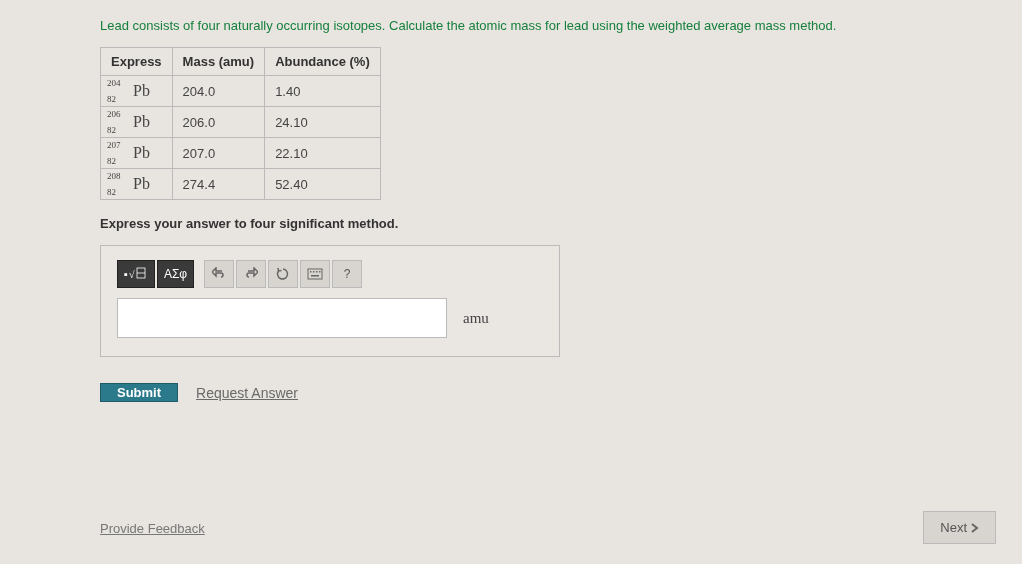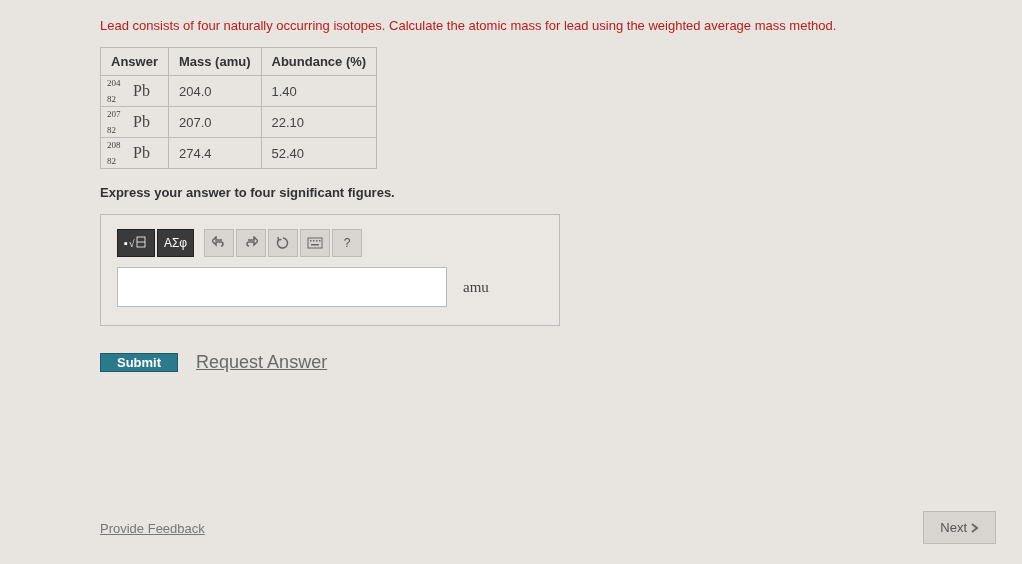--- a/index.html
+++ b/index.html
@@ -6,78 +6,83 @@
     body {
       font-family: Arial, Helvetica, sans-serif;
       background: #e8e4df;
       width: 1022px;
       height: 564px;
       padding: 18px 100px 0 100px;
       color: #444;
       font-size: 13px;
       position: relative;
     }
-    .question-text { color: #b91c1c; margin-bottom: 14px; font-size: 13px; }
+    .question-text { color: #15803d; margin-bottom: 14px; font-size: 13px; }
     table { border-collapse: collapse; margin-bottom: 16px; }
     th, td { border: 1px solid #bbb; padding: 6px 10px; text-align: left; font-weight: normal; }
     th { font-weight: bold; color: #333; }
     .isotope-cell { font-family: 'Times New Roman', serif; font-size: 16px; position: relative; padding-left: 24px; }
     .iso-sup { position: absolute; left: 6px; top: 2px; font-size: 9px; }
     .iso-sub { position: absolute; left: 6px; bottom: 2px; font-size: 9px; }
     .iso-sym { margin-left: 8px; }
     .instruction { font-weight: bold; color: #333; margin-bottom: 14px; }
     .answer-box { border: 1px solid #bbb; background: #eae6e1; width: 460px; padding: 14px 16px 18px 16px; margin-bottom: 26px; position: relative; }
     .toolbar { display: flex; align-items: center; gap: 2px; margin-bottom: 10px; }
     .tb-btn { background: #3a3a3a; color: #fff; border: 1px solid #222; padding: 5px 6px; font-size: 12px; display: flex; align-items: center; justify-content: center; cursor: pointer; height: 28px; min-width: 30px; }
     .tb-btn.light { background: #d8d4cf; color: #555; border: 1px solid #bbb; }
     .spacer { flex: 0 0 6px; }
     .answer-row { display: flex; align-items: center; gap: 16px; }
     .answer-input { width: 330px; height: 40px; border: 1px solid #bbb; background: #fff; padding: 0 8px; font-size: 14px; }
     .unit { font-family: 'Times New Roman', serif; font-size: 15px; color: #444; }
     .submit-row { display: flex; align-items: center; gap: 18px; }
     .submit-btn { background: #2a7a8c; color: #fff; border: 1px solid #1e5a68; padding: 1px 16px; font-size: 13px; font-weight: bold; cursor: pointer; }
-    .link { color: #6a6a6a; text-decoration: underline; cursor: pointer; font-size: 18px; }
+    .link { color: #6a6a6a; text-decoration: underline; cursor: pointer; font-size: 14px; }
     .feedback-link { position: absolute; left: 100px; bottom: 28px; color: #777; text-decoration: underline; font-size: 13px; cursor: pointer; }
     .next-btn { position: absolute; right: 26px; bottom: 20px; background: #d8d4cf; border: 1px solid #bbb; padding: 8px 16px; font-size: 13px; color: #555; cursor: pointer; display: flex; align-items: center; gap: 4px; }
     .math-frac { font-family: 'Times New Roman', serif; font-size: 11px; }
     svg { display: block; }
   </style>
 </head>
 <body>
 
 <div class="question-text">Lead consists of four naturally occurring isotopes. Calculate the atomic mass for lead using the weighted average mass method.</div>
 
 <table>
   <thead>
     <tr>
-      <th>Answer</th>
+      <th>Express</th>
       <th>Mass (amu)</th>
       <th>Abundance (%)</th>
     </tr>
   </thead>
   <tbody id="table-body">
       <tr>
         <td class="isotope-cell"><span class="iso-sup">204</span><span class="iso-sub">82</span><span class="iso-sym">Pb</span></td>
         <td>204.0</td>
         <td>1.40</td>
+      </tr>
+      <tr>
+        <td class="isotope-cell"><span class="iso-sup">206</span><span class="iso-sub">82</span><span class="iso-sym">Pb</span></td>
+        <td>206.0</td>
+        <td>24.10</td>
       </tr>
       <tr>
         <td class="isotope-cell"><span class="iso-sup">207</span><span class="iso-sub">82</span><span class="iso-sym">Pb</span></td>
         <td>207.0</td>
         <td>22.10</td>
       </tr>
       <tr>
         <td class="isotope-cell"><span class="iso-sup">208</span><span class="iso-sub">82</span><span class="iso-sym">Pb</span></td>
         <td>274.4</td>
         <td>52.40</td>
       </tr>
     </tbody>
 </table>
 
-<div class="instruction">Express your answer to four significant figures.</div>
+<div class="instruction">Express your answer to four significant method.</div>
 
 <div class="answer-box">
   <div class="toolbar">
     <div class="tb-btn">
       <span class="math-frac">▪</span>
       <svg width="20" height="16" viewBox="0 0 20 16">
           <text x="1" y="12" fill="#fff" font-size="10" font-family="serif">√</text>
           <rect x="9" y="2" width="8" height="10" fill="none" stroke="#fff" stroke-width="0.8"></rect>
           <line x1="9" y1="7" x2="17" y2="7" stroke="#fff" stroke-width="0.8"></line>
         </svg>

